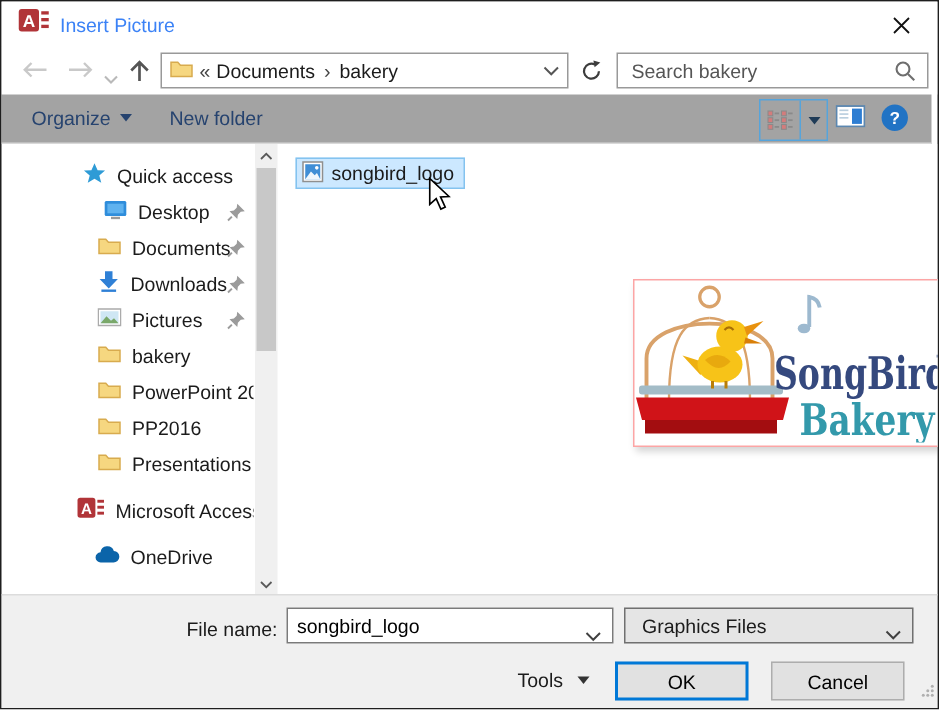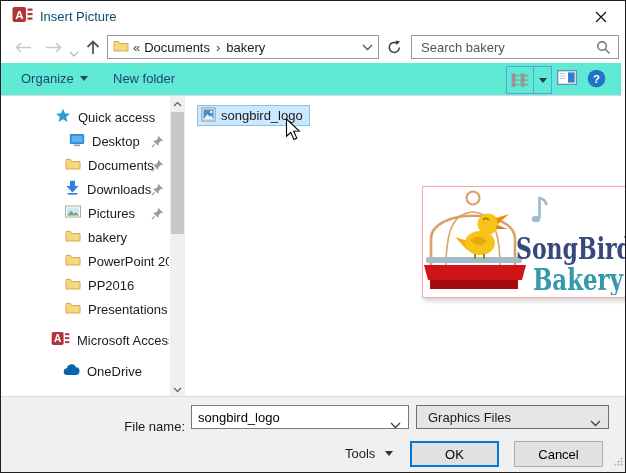--- a/index.html
+++ b/index.html
@@ -1,38 +1,38 @@
 <!DOCTYPE html>
 <html><head>
 <meta charset="utf-8">
 <style>
   html,body{margin:0;padding:0;background:#fff;font-family:"Liberation Sans",sans-serif;}
   .dialog{position:relative;width:624px;height:471px;border:1px solid #1e1e1e;background:#fff;overflow:hidden;}
 
   
   .titlebar{position:absolute;top:0;left:0;right:0;height:30px;background:#fff;display:flex;align-items:center;padding-left:11px;}
-  .title-text{font-size:13px;color:#0c4a6e;margin-left:7px;}
+  .title-text{font-size:13px;color:#3b82f6;margin-left:7px;}
   .close-btn{position:absolute;right:10px;top:6px;width:28px;height:19px;display:flex;align-items:center;justify-content:center;cursor:default;}
 
   
   .navrow{position:absolute;top:30px;left:0;right:0;height:32px;background:#fff;}
   .nav-ico{position:absolute;top:9px;}
   .addrbar{position:absolute;left:106px;top:4px;width:272px;height:24px;border:1px solid #999;background:#fff;display:flex;align-items:center;font-size:13px;color:#1b1b1b;box-sizing:border-box;}
   .addrbar .crumb{margin:0 4px;white-space:nowrap;}
   .addr-sep{color:#444;margin:0 2px;}
   .addr-overflow{color:#444;margin-left:4px;}
   .addr-chevron{margin-left:auto;width:22px;display:flex;justify-content:center;}
   .refresh-btn{position:absolute;left:382px;top:7px;width:22px;height:18px;display:flex;align-items:center;justify-content:center;}
   .searchbox{position:absolute;left:410px;top:4px;width:208px;height:24px;border:1px solid #999;background:#fff;box-sizing:border-box;}
   .searchbox input{position:absolute;left:0;top:0;width:178px;height:22px;border:none;outline:none;font-size:13px;padding:0 0 0 9px;color:#333;font-family:"Liberation Sans",sans-serif;background:transparent;}
   .searchbox input::placeholder{color:#555;opacity:1;}
   .search-ico{position:absolute;right:7px;top:4px;}
 
   
-  .toolrow{position:absolute;top:62px;left:0;right:4px;height:32px;border-bottom:1px solid #d9d9d9;background:#5eead4;text-decoration:underline;}
+  .toolrow{position:absolute;top:62px;left:0;right:4px;height:32px;border-bottom:1px solid #d9d9d9;background:#a3a3a3;text-decoration:underline;}
   .tool-link{position:absolute;top:8px;font-size:13px;color:#26436f;display:flex;align-items:center;gap:6px;}
   .caret-down{width:0;height:0;border-left:4px solid transparent;border-right:4px solid transparent;border-top:5px solid #26436f;display:inline-block;}
   .view-split{position:absolute;left:505px;top:3px;height:26px;display:flex;border:1px solid #56a4db;}
   .view-main{width:26px;display:flex;align-items:center;justify-content:center;border-right:1px solid #56a4db;}
   .view-drop{width:17px;display:flex;align-items:center;justify-content:center;}
   .view-drop .caret-down{border-top-color:#1f3b57;}
   .preview-toggle{position:absolute;left:556px;top:7px;}
   .help-btn{position:absolute;left:586px;top:6px;}
 
   
@@ -44,21 +44,21 @@
   .vs-arrow{position:absolute;left:0;width:15px;height:15px;display:flex;align-items:center;justify-content:center;}
   .vs-thumb{position:absolute;left:1px;width:13px;background:#c8c8c8;}
   .file-item{position:absolute;left:168px;top:9px;height:21px;display:flex;align-items:center;background:#cce8ff;border:1px solid #84c3ef;padding:0 6px 0 3px;font-size:13px;color:#1b1b1b;box-sizing:border-box;}
   .file-item .lbl{margin-left:5px;}
   .cursor{position:absolute;left:256px;top:22px;}
   .preview-card{position:absolute;left:393px;top:90px;width:215px;height:110px;background:#fff;border:1px solid #fca5a5;box-shadow:2px 3px 5px rgba(0,0,0,.18);}
   .preview-divider{position:absolute;left:609px;top:0;width:1px;height:301px;background:#e8e8e8;}
 
   
   .footer{position:absolute;left:0;right:0;bottom:0;height:75px;background:#f0f0f0;border-top:1px solid #dcdcdc;}
-  .fn-label{position:absolute;left:0;top:22px;width:184px;text-align:right;font-size:13px;color:#1b1b1b;}
+  .fn-label{position:absolute;left:0;top:15px;width:184px;text-align:right;font-size:13px;color:#1b1b1b;}
   .fn-input{position:absolute;left:190px;top:8px;width:218px;height:24px;border:1px solid #7a7a7a;background:#fff;box-sizing:border-box;}
   .fn-input input{position:absolute;left:0;top:0;width:190px;height:22px;border:none;outline:none;font-size:13px;padding:0 0 0 6px;color:#000;font-family:"Liberation Sans",sans-serif;background:transparent;}
   .combo-chev{position:absolute;right:7px;top:9px;}
   .ft-combo{position:absolute;left:415px;top:8px;width:193px;height:24px;border:1px solid #707070;background:#e5e5e5;box-sizing:border-box;font-size:13px;color:#1b1b1b;display:flex;align-items:center;padding-left:11px;}
   .tools-link{position:absolute;left:344px;top:49px;font-size:13px;color:#1b1b1b;display:flex;align-items:center;gap:10px;}
   .tools-link .caret-down{border-top-color:#333;}
   .btn{position:absolute;top:44px;height:26px;width:89px;font-size:13px;color:#000;background:#e1e1e1;display:flex;align-items:center;justify-content:center;box-sizing:border-box;}
   .btn-ok{left:409px;border:2px solid #0078d7;}
   .btn-cancel{left:513px;border:1px solid #adadad;}
   .resize-grip{position:absolute;right:2px;bottom:2px;}

